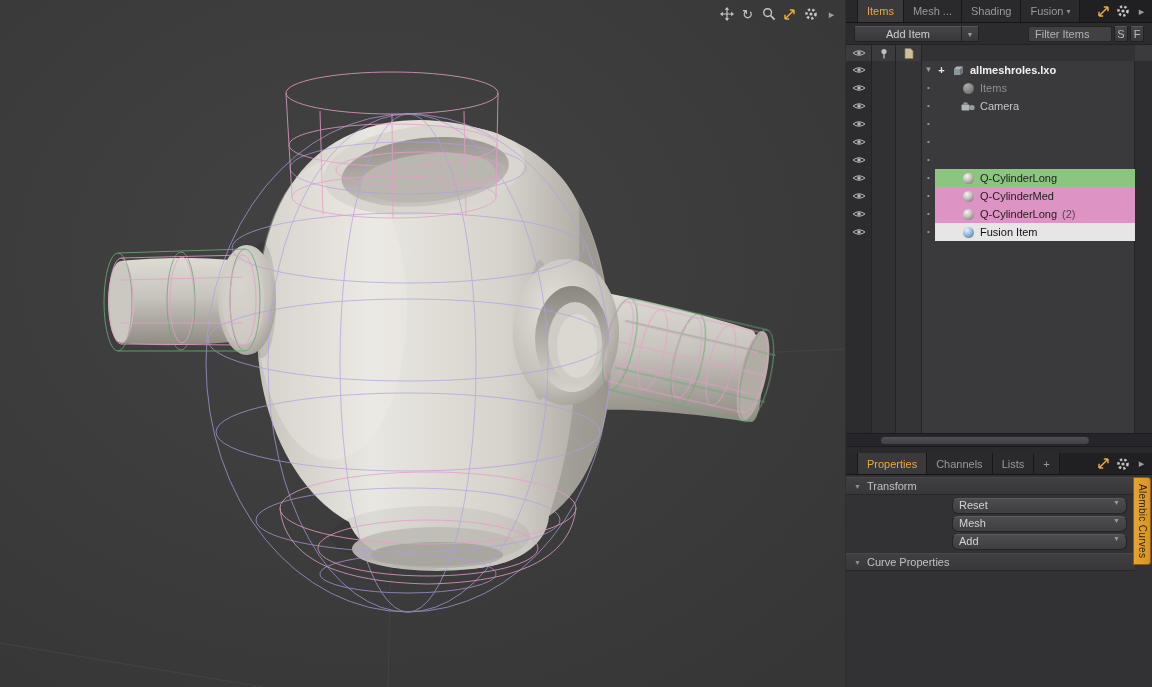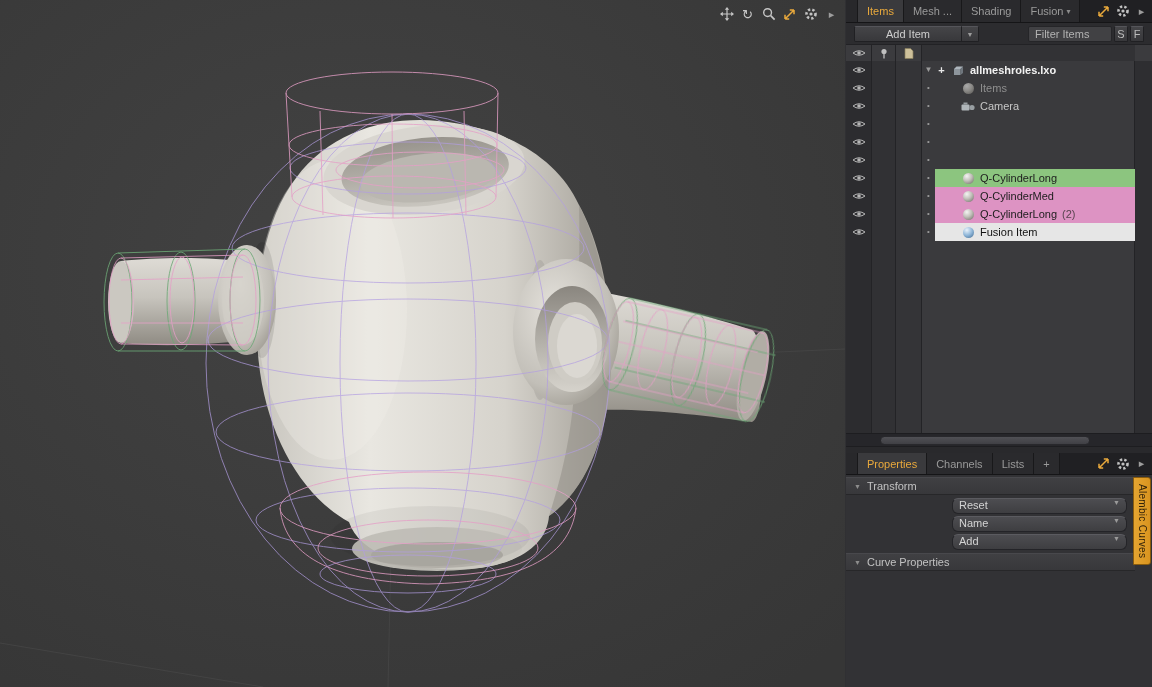--- a/index.html
+++ b/index.html
@@ -495,21 +495,21 @@
       <div class="section" style="top:2px">
         <span class="tri">▼</span>
         <span>Transform</span>
       </div>
       <div class="pbtn-stack">
           <div class="pbtn" style="top: 0px;">
             <span>Reset</span>
             <span class="pbtn-caret">▼</span>
           </div>
           <div class="pbtn" style="top: 18px;">
-            <span>Name</span>
+            <span>Mesh</span>
             <span class="pbtn-caret">▼</span>
           </div>
           <div class="pbtn" style="top: 36px; gap: 47px;">
             <span>Add</span>
             <span class="pbtn-caret">▼</span>
           </div>
         </div>
       <div class="section" style="top:78px">
         <span class="tri">▼</span>
         <span>Curve Properties</span>

